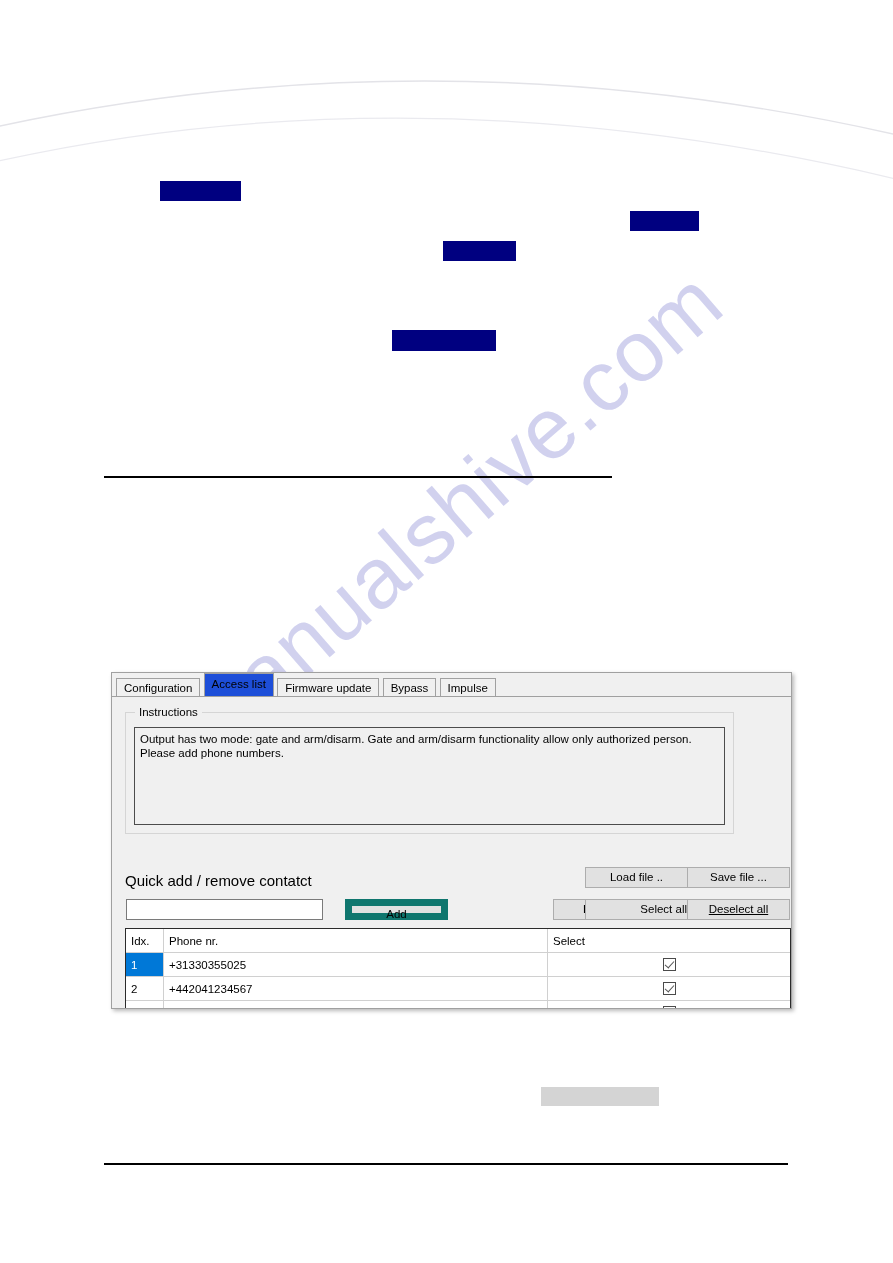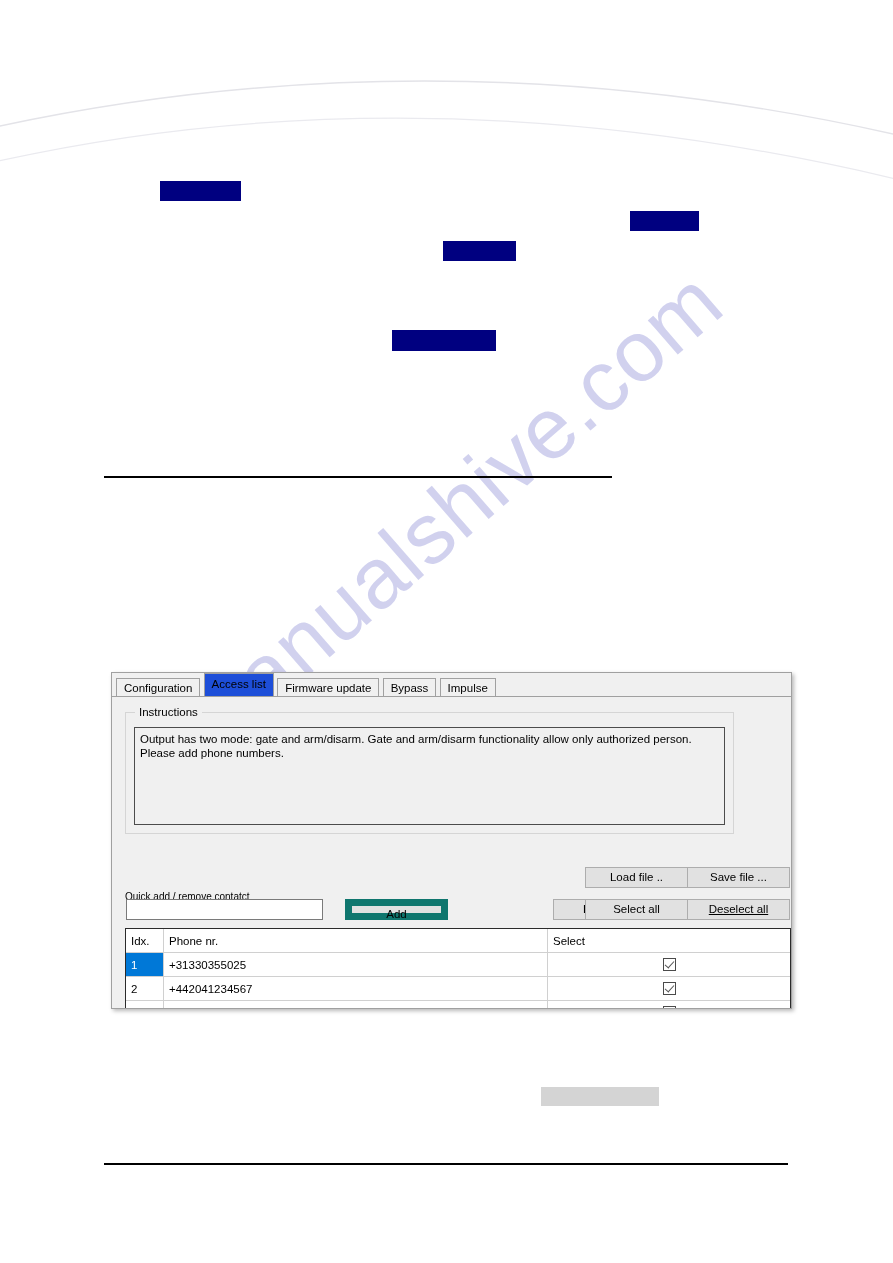--- a/index.html
+++ b/index.html
@@ -148,22 +148,21 @@
     font-size: 11.5px;
     line-height: 14px;
     overflow: hidden;
   }
 
   
   .qa-label {
     position: absolute;
     left: 13px;
     top: 175px;
-    font-size: 10px;
-    margin-top: 19px;
+    font-size: 15px;
   }
 
   
   .textinput {
     position: absolute;
     left: 14px;
     top: 202px;
     width: 197px;
     height: 21px;
     background: #ffffff;
@@ -193,21 +192,21 @@
   }
   .btn.focused {
     border: 7px solid #0f766e;
     line-height: 17px;
   }
 
   #btn-add      { left: 233px; top: 202px; width: 103px; }
   #btn-remove   { left: 441px; top: 202px; width: 103px; }
   #btn-load     { left: 473px; top: 170px; width: 103px; }
   #btn-save     { left: 575px; top: 170px; width: 103px; }
-  #btn-selall   { left: 473px; top: 202px; width: 103px; }
+  #btn-selall   { left: 473px; top: 202px; width: 103px; text-align: right; }
   #btn-deselall { left: 575px; top: 202px; width: 103px; text-decoration: underline; }
 
   
   .grid {
     position: absolute;
     left: 13px;
     top: 231px;
     width: 666px;
     height: 100px;
     background: #ffffff;

